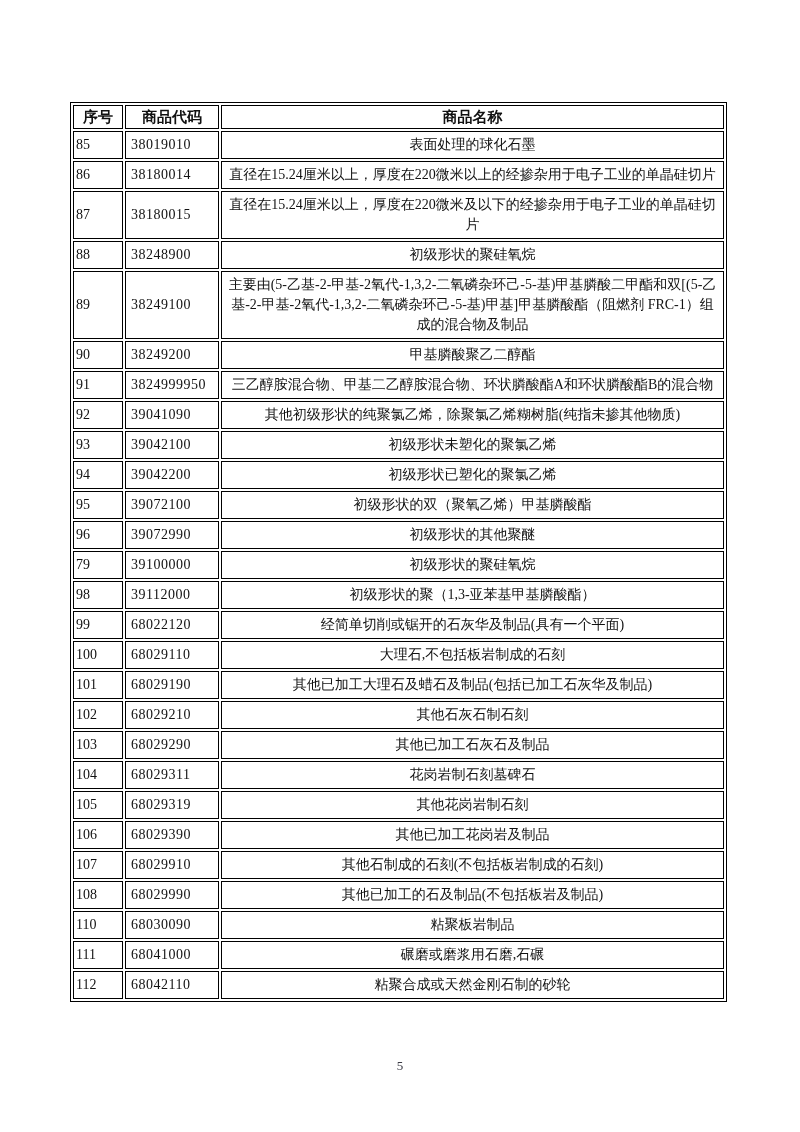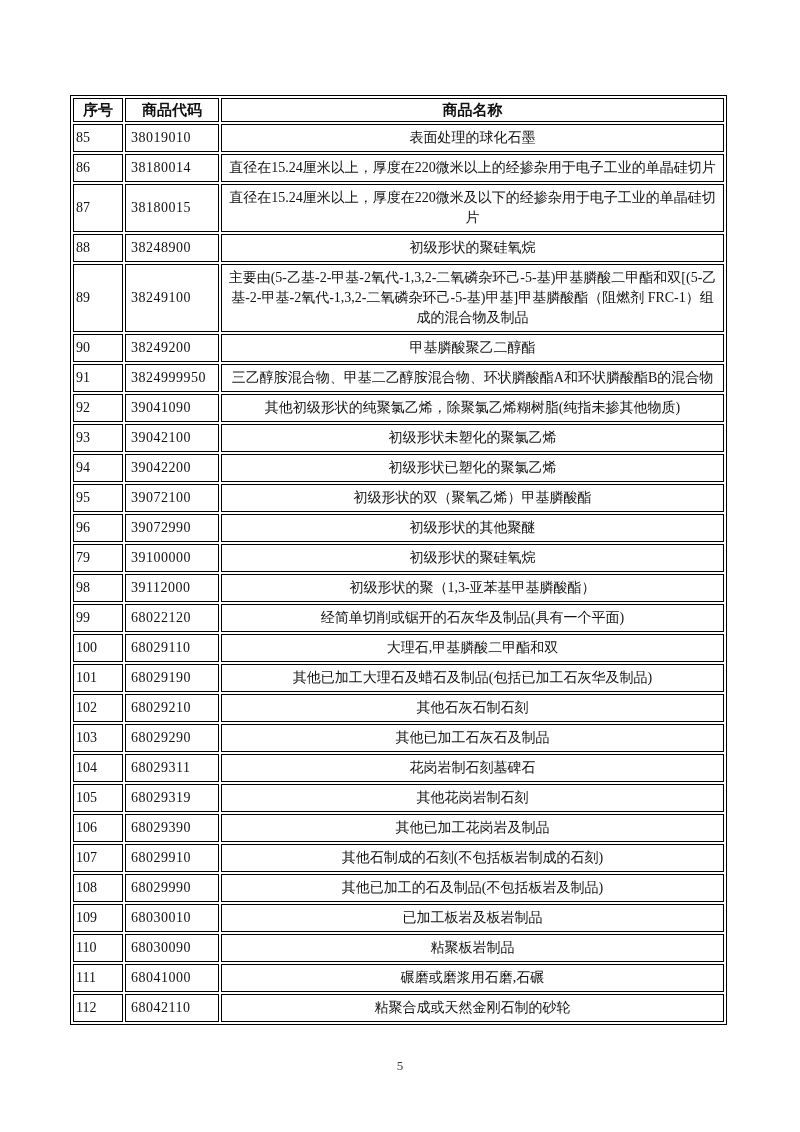--- a/index.html
+++ b/index.html
@@ -15,21 +15,21 @@
     color: #111111;
   }
   .page {
     position: absolute;
     inset: 0;
     background: #ffffff;
   }
   table.commodity-table {
     position: absolute;
     left: 70px;
-    top: 95px;
+    top: 102px;
     width: 657px;
     border-collapse: separate;
     border-spacing: 2px;
     border: 1px solid #000000;
     table-layout: fixed;
     background: #ffffff;
   }
   th, td {
     border: 1px solid #000000;
     box-sizing: border-box;
@@ -178,21 +178,21 @@
 
   <tr>
     <td class="c-no">99</td>
     <td class="c-code">68022120</td>
     <td class="c-name">经简单切削或锯开的石灰华及制品(具有一个平面)</td>
   </tr>
 
   <tr>
     <td class="c-no">100</td>
     <td class="c-code">68029110</td>
-    <td class="c-name">大理石,甲基膦酸二甲酯和双</td>
+    <td class="c-name">大理石,不包括板岩制成的石刻</td>
   </tr>
 
   <tr>
     <td class="c-no">101</td>
     <td class="c-code">68029190</td>
     <td class="c-name">其他已加工大理石及蜡石及制品(包括已加工石灰华及制品)</td>
   </tr>
 
   <tr>
     <td class="c-no">102</td>
@@ -229,25 +229,20 @@
     <td class="c-code">68029910</td>
     <td class="c-name">其他石制成的石刻(不包括板岩制成的石刻)</td>
   </tr>
 
   <tr>
     <td class="c-no">108</td>
     <td class="c-code">68029990</td>
     <td class="c-name">其他已加工的石及制品(不包括板岩及制品)</td>
   </tr>
 
-  <tr>
-    <td class="c-no">109</td>
-    <td class="c-code">68030010</td>
-    <td class="c-name">已加工板岩及板岩制品</td>
-  </tr>
 
   <tr>
     <td class="c-no">110</td>
     <td class="c-code">68030090</td>
     <td class="c-name">粘聚板岩制品</td>
   </tr>
 
   <tr>
     <td class="c-no">111</td>
     <td class="c-code">68041000</td>

